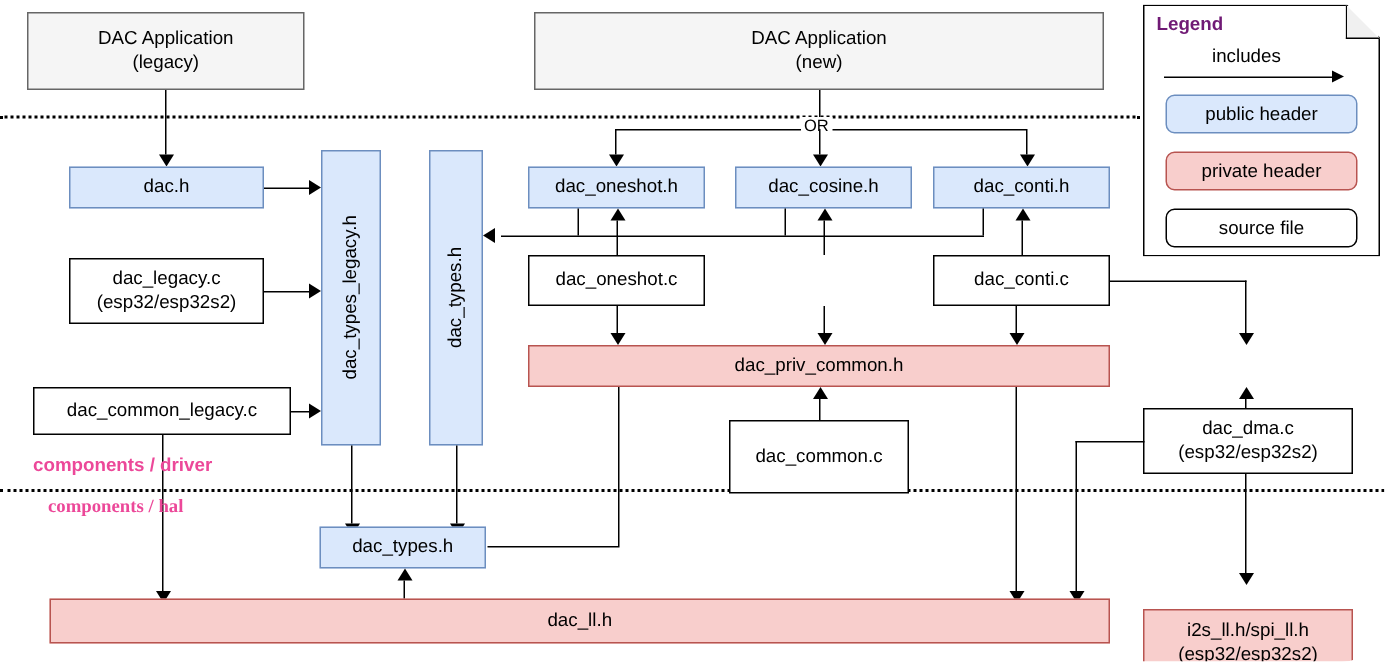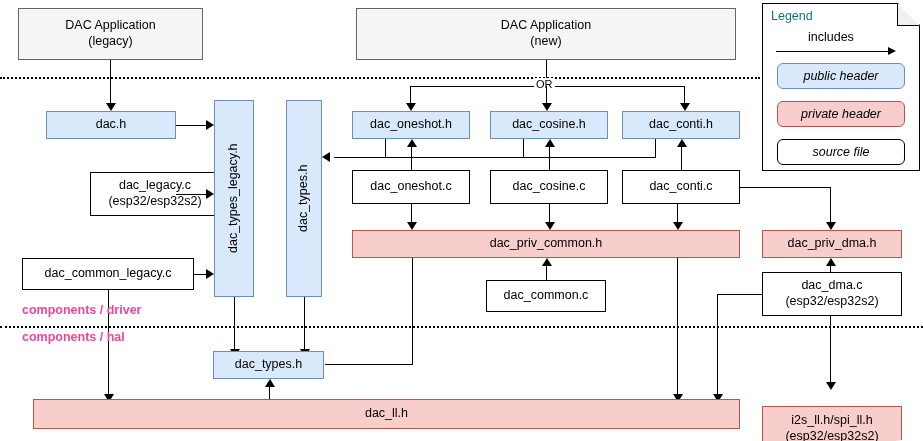--- a/index.html
+++ b/index.html
@@ -6,21 +6,21 @@
   body{font-family:"Liberation Sans",sans-serif;}
   #canvas{position:relative;width:923px;height:441px;overflow:hidden;background:#fff;border-radius:28px;}
 
   .node{position:absolute;box-sizing:border-box;display:flex;align-items:center;
         justify-content:center;text-align:center;font-size:12.5px;color:#000;
         line-height:1.25;padding:2px 4px;}
   .gray{background:#f5f5f5;border:1px solid #666666;}
   .blue{background:#dae8fc;border:1px solid #6c8ebf;}
   .red{background:#f8cecc;border:1px solid #b85450;}
   .white{background:#ffffff;border:1px solid #000000;}
-  .rounded{border-radius:7px;font-style:italic;}
+  .rounded{border-radius:7px;}
   .vert{writing-mode:vertical-rl;transform:rotate(180deg);}
 
   .dotsep{position:absolute;height:0;border-top:2px dotted #000;}
   .edge{position:absolute;background:#000;}
   .h{height:1px;}
   .v{width:1px;}
   .arw{position:absolute;width:0;height:0;}
   .arw-d{border-left:5px solid transparent;border-right:5px solid transparent;border-top:8px solid #000;}
   .arw-u{border-left:5px solid transparent;border-right:5px solid transparent;border-bottom:8px solid #000;}
   .arw-r{border-top:5px solid transparent;border-bottom:5px solid transparent;border-left:8px solid #000;}
@@ -29,21 +29,21 @@
   .ortext{position:absolute;font-size:11px;color:#000;background:#fff;padding:0 2px;}
   .blbl{position:absolute;font-size:12.5px;font-weight:bold;color:#ec4899;white-space:nowrap;}
 
   
   #legend{position:absolute;left:762px;top:3px;width:158px;height:168px;}
   #legend .paper{position:absolute;inset:0;background:#fff;border:1px solid #000;
       clip-path:polygon(0 0, calc(100% - 22px) 0, 100% 22px, 100% 100%, 0 100%);}
   #legend .fold{position:absolute;right:0;top:0;width:22px;height:22px;background:#f0f0f0;
       border-left:1px solid #000;border-bottom:1px solid #000;
       clip-path:polygon(0 0, 100% 100%, 0 100%);}
-  #legend .ltitle{position:absolute;left:9px;top:6px;font-size:12.5px;font-weight:normal;color:#0f766e;}
+  #legend .ltitle{position:absolute;left:9px;top:6px;font-size:12.5px;font-weight:bold;color:#701a75;}
   #legend .lincl{position:absolute;left:46px;top:27px;font-size:12.5px;color:#000;}
   #legend .lline{position:absolute;left:14px;top:48px;width:112px;height:1px;background:#000;}
   #legend .lhead{position:absolute;left:126px;top:44px;border-top:4px solid transparent;
       border-bottom:4px solid transparent;border-left:8px solid #000;width:0;height:0;}
   #legend .chip{position:absolute;left:15px;width:128px;height:26px;border-radius:6px;
       display:flex;align-items:center;justify-content:center;font-size:12.5px;box-sizing:border-box;}
 </style>
 </head>
 <body>
 
@@ -58,21 +58,21 @@
   </div>
   <div class="edge v" style="left:110px;top:60px;height:43px;"></div>
   <div class="arw arw-d" style="left:106px;top:103px;"></div>
 
   <div class="node blue" style="left:46px;top:111px;width:130px;height:28px;">
     <span>dac.h</span>
   </div>
   <div class="edge h" style="left:176px;top:125px;width:32px;"></div>
   <div class="arw arw-r" style="left:206px;top:120px;"></div>
 
-  <div class="node white" style="left:46px;top:172px;width:130px;height:44px;flex-direction:column;margin-left:44px;">
+  <div class="node white" style="left:46px;top:172px;width:130px;height:44px;flex-direction:column;">
     <span>dac_legacy.c</span>
     <span>(esp32/esp32s2)</span>
   </div>
   <div class="edge h" style="left:176px;top:194px;width:32px;"></div>
   <div class="arw arw-r" style="left:206px;top:189px;"></div>
 
   <div class="node white" style="left:22px;top:258px;width:172px;height:32px;">
     <span>dac_common_legacy.c</span>
   </div>
   <div class="edge h" style="left:194px;top:274px;width:14px;"></div>
@@ -120,23 +120,20 @@
 
   <div class="edge v" style="left:385px;top:139px;height:18px;"></div>
   <div class="edge v" style="left:523px;top:139px;height:18px;"></div>
   <div class="edge v" style="left:655px;top:139px;height:18px;"></div>
   <div class="edge h" style="left:334px;top:157px;width:322px;"></div>
   <div class="arw arw-l" style="left:322px;top:152px;"></div>
 
   <div class="node white" style="left:352px;top:170px;width:118px;height:34px;">
     <span>dac_oneshot.c</span>
   </div>
-  <div class="node white" style="left:490px;top:170px;width:118px;height:34px;">
-    <span>dac_cosine.c</span>
-  </div>
   <div class="node white" style="left:622px;top:170px;width:118px;height:34px;">
     <span>dac_conti.c</span>
   </div>
 
   <div class="edge v" style="left:411px;top:147px;height:23px;"></div>
   <div class="arw arw-u" style="left:407px;top:139px;"></div>
   <div class="edge v" style="left:549px;top:147px;height:23px;"></div>
   <div class="arw arw-u" style="left:545px;top:139px;"></div>
   <div class="edge v" style="left:681px;top:147px;height:23px;"></div>
   <div class="arw arw-u" style="left:677px;top:139px;"></div>
@@ -145,57 +142,54 @@
   <div class="arw arw-d" style="left:407px;top:222px;"></div>
   <div class="edge v" style="left:549px;top:204px;height:18px;"></div>
   <div class="arw arw-d" style="left:545px;top:222px;"></div>
   <div class="edge v" style="left:677px;top:204px;height:18px;"></div>
   <div class="arw arw-d" style="left:673px;top:222px;"></div>
 
   <div class="node red" style="left:352px;top:230px;width:388px;height:28px;">
     <span>dac_priv_common.h</span>
   </div>
 
-  <div class="node white" style="left:486px;top:280px;width:120px;height:32px;">
+  <div class="node white" style="left:486px;top:280px;width:120px;height:49px;">
     <span>dac_common.c</span>
   </div>
   <div class="edge v" style="left:546px;top:266px;height:14px;"></div>
   <div class="arw arw-u" style="left:542px;top:258px;"></div>
 
   <div class="edge v" style="left:412px;top:258px;height:106px;"></div>
   <div class="edge h" style="left:325px;top:364px;width:88px;"></div>
   <div class="arw arw-l" style="left:315px;top:359px;"></div>
 
   <div class="edge h" style="left:740px;top:187px;width:91px;"></div>
   <div class="edge v" style="left:830px;top:187px;height:35px;"></div>
   <div class="arw arw-d" style="left:826px;top:222px;"></div>
 
-  <div class="node red" style="left:762px;top:230px;width:140px;height:28px;">
-    <span>dac_priv_dma.h</span>
-  </div>
 
   <div class="node white" style="left:762px;top:272px;width:140px;height:44px;flex-direction:column;">
     <span>dac_dma.c</span>
     <span>(esp32/esp32s2)</span>
   </div>
   <div class="edge v" style="left:830px;top:266px;height:6px;"></div>
   <div class="arw arw-u" style="left:826px;top:258px;"></div>
 
   <div class="edge v" style="left:830px;top:316px;height:66px;"></div>
   <div class="arw arw-d" style="left:826px;top:382px;"></div>
 
   <div class="edge h" style="left:717px;top:294px;width:46px;"></div>
   <div class="edge v" style="left:717px;top:294px;height:100px;"></div>
   <div class="arw arw-d" style="left:713px;top:394px;"></div>
 
   <div class="edge v" style="left:677px;top:258px;height:136px;"></div>
   <div class="arw arw-d" style="left:673px;top:394px;"></div>
 
   <div class="blbl" style="left:22px;top:303px;">components / driver</div>
-  <div class="blbl" style="left:22px;top:330px;">components / hal</div>
+  <div class="blbl" style="left:32px;top:330px;font-family:Liberation Serif, serif;">components / hal</div>
 
   <div class="node blue" style="left:213px;top:351px;width:111px;height:28px;">
     <span>dac_types.h</span>
   </div>
   <div class="edge v" style="left:269px;top:387px;height:13px;"></div>
   <div class="arw arw-u" style="left:265px;top:379px;"></div>
 
   <div class="node red" style="left:33px;top:399px;width:707px;height:30px;">
     <span>dac_ll.h</span>
   </div>

